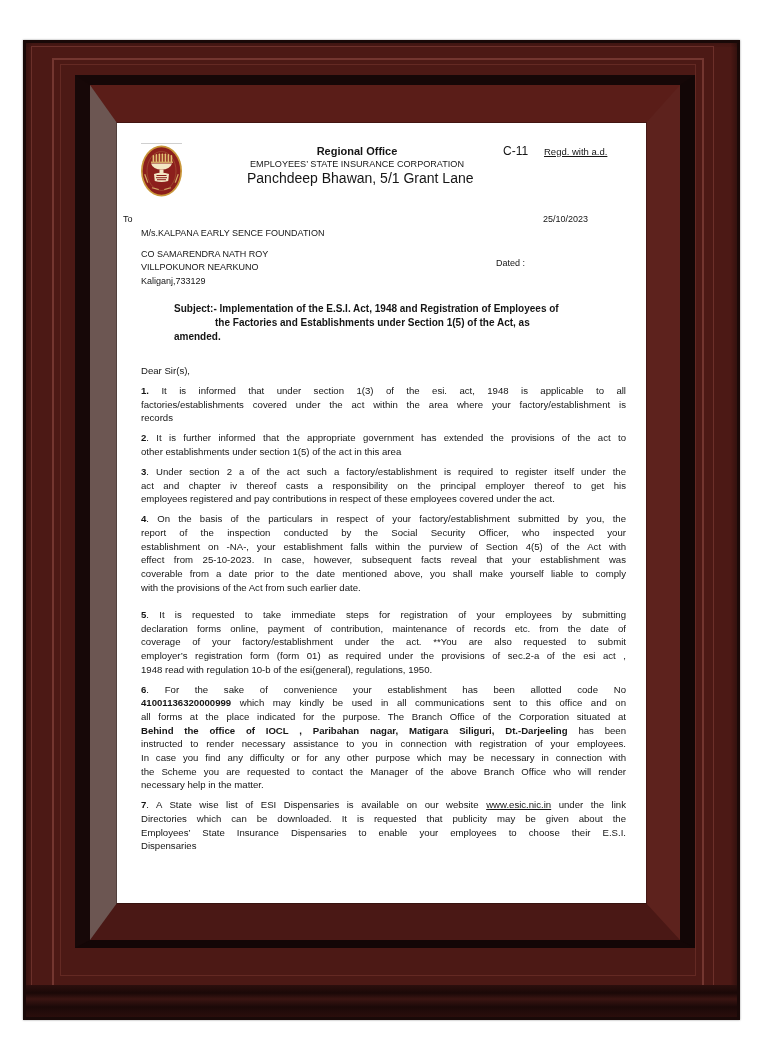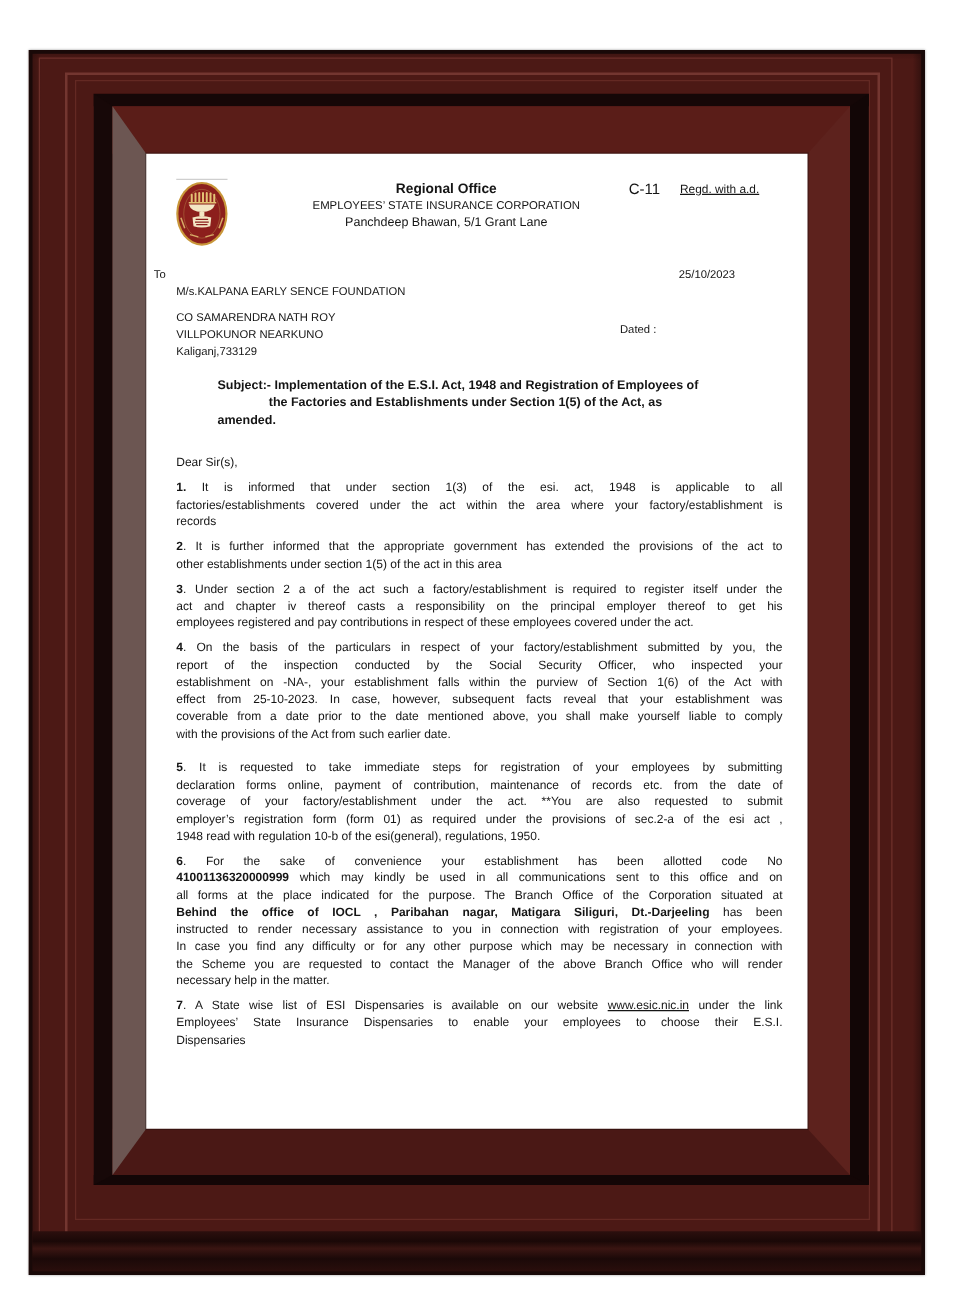--- a/index.html
+++ b/index.html
@@ -52,21 +52,21 @@
       position: absolute; left: 117px; top: 123px; width: 529px; height: 780px;
       background: #ffffff;
       box-shadow: 0 0 0 1px rgba(0,0,0,0.25);
     }
     .abs { position: absolute; white-space: nowrap; }
     .emblem-rule { position: absolute; left: 141px; top: 143px; width: 41px; height: 1px; background: #cfcfcf; }
     .emblem { position: absolute; left: 140px; top: 144px; width: 43px; height: 53px; }
     .hdr-center { left: 247px; width: 220px; text-align: center; }
     .office-title { top: 144px; font-size: 11px; line-height: 14px; font-weight: bold; }
     .org-name { top: 158px; font-size: 9.1px; line-height: 13px; }
-    .org-address { top: 172px; font-size: 10px; line-height: 13px; }
+    .org-address { top: 172px; font-size: 14px; line-height: 13px; }
     .form-code { left: 503px; top: 144.5px; font-size: 12px; line-height: 13px; }
     .delivery-mode { left: 544px; top: 144.5px; font-size: 9.5px; line-height: 13px; text-decoration: underline; }
 
     .small { font-size: 9px; line-height: 13px; }
     .to-label { left: 123px; top: 213px; }
     .recipient-name { left: 141px; top: 227px; }
     .addr-0 { left: 141px; top: 247.5px; }
     .addr-1 { left: 141px; top: 261px; }
     .addr-2 { left: 141px; top: 275px; }
     .date-label { left: 496px; top: 213px; margin-top: 44px; }
@@ -179,21 +179,21 @@
       <div class="line"><span>other establishments under section 1(5) of the act in this area</span></div>
     </div>
     <div class="para">
       <div class="line"><span class="seg-bold">3</span><span>. Under section 2 a of the act such a factory/establishment is required to register itself under the</span></div>
       <div class="line"><span>act and chapter iv thereof casts a responsibility on the principal employer thereof to get his</span></div>
       <div class="line"><span>employees registered and pay  contributions in respect of these employees covered under the act.</span></div>
     </div>
     <div class="para">
       <div class="line"><span class="seg-bold">4</span><span>. On the basis of the particulars in respect of your factory/establishment  submitted by you, the</span></div>
       <div class="line"><span>report of the inspection       conducted by the Social Security Officer, who inspected your</span></div>
-      <div class="line"><span>establishment on -NA-, your establishment  falls within the purview of Section 1(6) of the Act with</span></div>
+      <div class="line"><span>establishment on -NA-, your establishment  falls within the purview of Section 4(5) of the Act with</span></div>
       <div class="line"><span>effect from 25-10-2023.   In case, however, subsequent facts reveal that your establishment   was</span></div>
       <div class="line"><span>coverable from a date prior to the date mentioned above, you shall make yourself liable to comply</span></div>
       <div class="line"><span>with the provisions of the Act from such earlier date.</span></div>
     </div>
     <div class="para">
       <div class="line"><span class="seg-bold">5</span><span>. It is requested to take immediate steps for registration of your employees by submitting</span></div>
       <div class="line"><span>declaration forms online, payment of contribution, maintenance of records etc. from the date of</span></div>
       <div class="line"><span>coverage of your factory/establishment under the act. **You are also requested to submit</span></div>
       <div class="line"><span>employer’s registration form (form 01) as required under the provisions of sec.2-a of the esi act ,</span></div>
       <div class="line"><span>1948 read with regulation 10-b of the esi(general), regulations, 1950.</span></div>
@@ -203,16 +203,17 @@
       <div class="line"><span class="seg-bold">41001136320000999</span><span> which may kindly be used in all  communications sent to this office and on</span></div>
       <div class="line"><span>all forms at the place indicated for the purpose. The Branch Office of the Corporation situated at</span></div>
       <div class="line"><span class="seg-bold">Behind the office of IOCL , Paribahan nagar, Matigara Siliguri, Dt.-Darjeeling</span><span> has been</span></div>
       <div class="line"><span>instructed to render necessary assistance to you in connection with registration of your employees.</span></div>
       <div class="line"><span>In case you find any difficulty or for any other purpose which may be necessary in connection with</span></div>
       <div class="line"><span>the Scheme you are requested to contact the Manager of the above Branch Office who will render</span></div>
       <div class="line"><span>necessary help in the matter.</span></div>
     </div>
     <div class="para">
       <div class="line"><span class="seg-bold">7</span><span>. A State wise list of ESI Dispensaries is available on our website </span><span class="seg-link">www.esic.nic.in</span><span> under the link</span></div>
+      <div class="line"><span>Directories which can be downloaded. It is requested that publicity may be given about the</span></div>
       <div class="line"><span>Employees’ State Insurance Dispensaries to enable your employees to choose their E.S.I.</span></div>
       <div class="line"><span>Dispensaries</span></div>
     </div>
   </div>
 
 </body></html>

